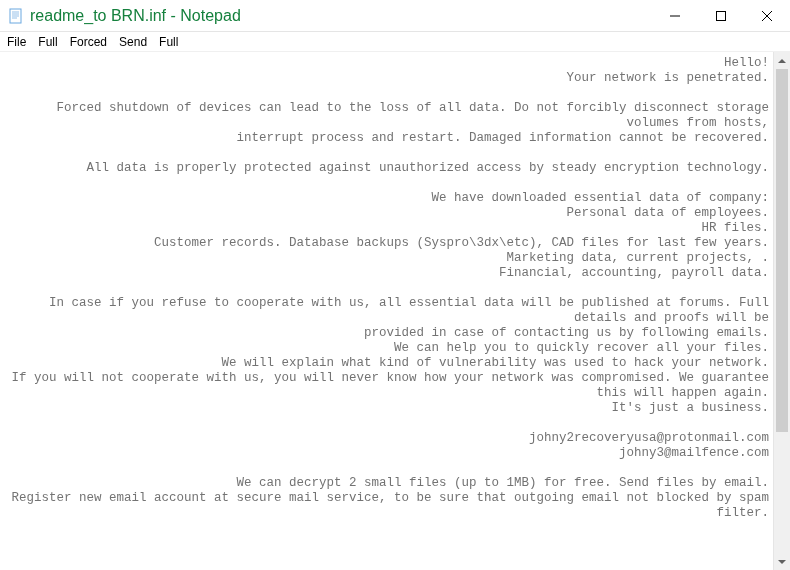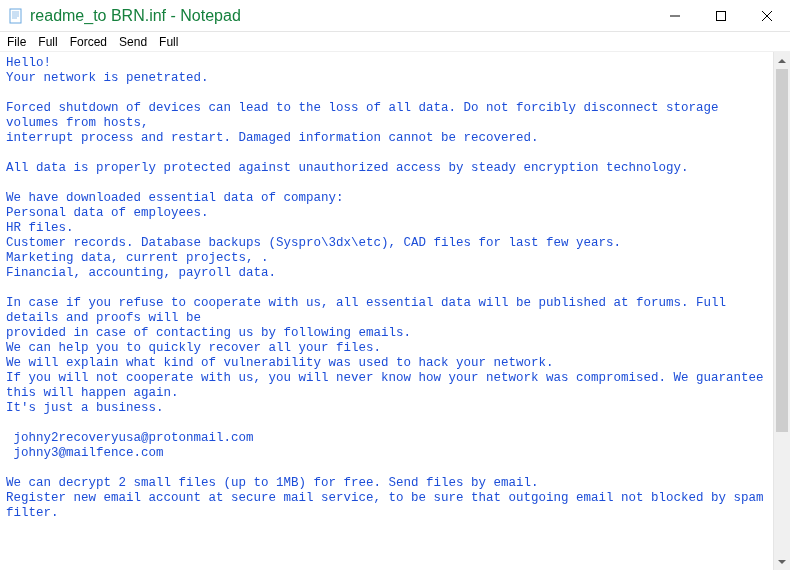--- a/index.html
+++ b/index.html
@@ -59,24 +59,25 @@
       position: relative;
       height: calc(100% - 52px);
       display: flex;
     }
     .text-area {
       flex: 1;
       padding: 4px 4px 4px 6px;
       font-family: Consolas, "Courier New", monospace;
       font-size: 12.5px;
       line-height: 15px;
-      color: #1d4ed8;
+      color: #737373;
       white-space: pre-wrap;
       word-wrap: break-word;
       overflow: hidden;
+      text-align: right;
     }
     .scrollbar {
       width: 17px;
       background: #f0f0f0;
       display: flex;
       flex-direction: column;
       border-left: 1px solid #e5e5e5;
     }
     .scroll-arrow {
       height: 17px;

